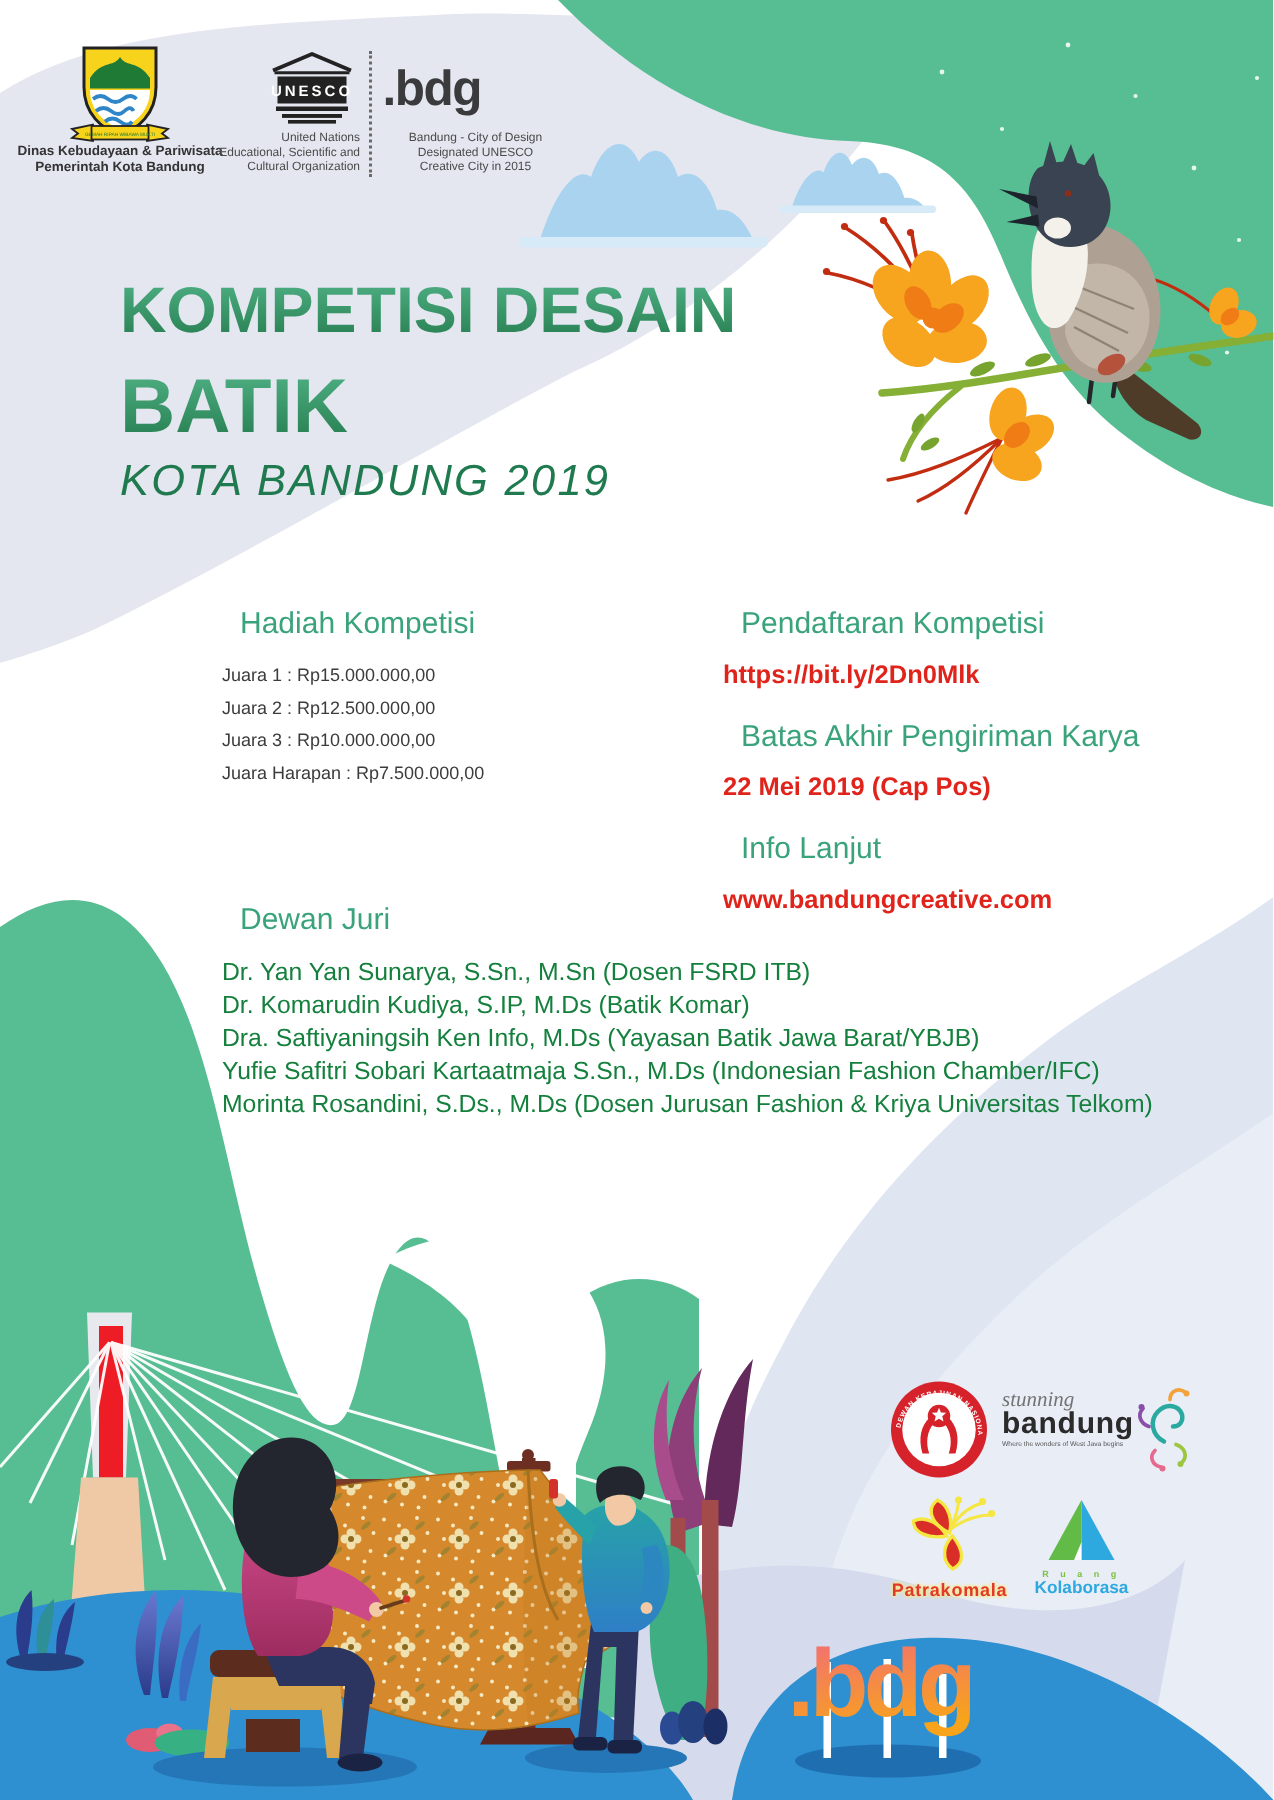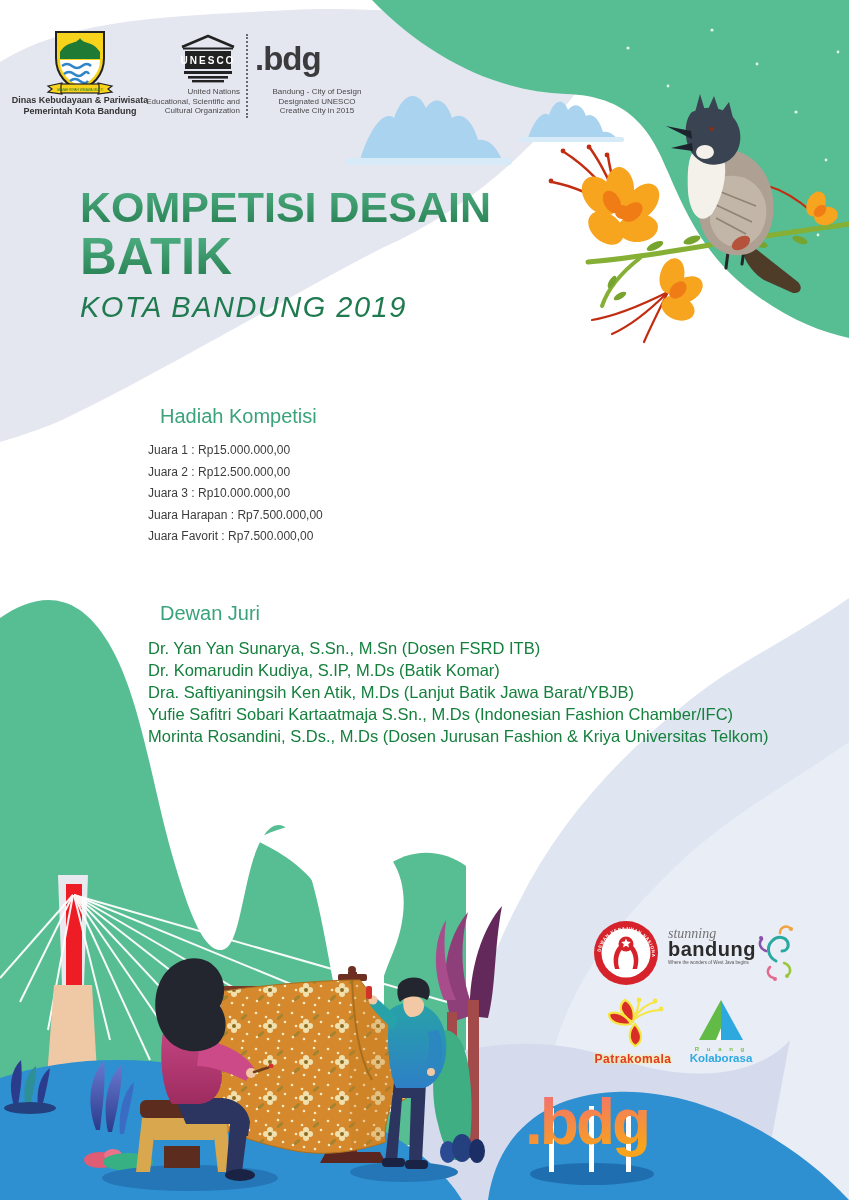--- a/index.html
+++ b/index.html
@@ -12,21 +12,21 @@
   .crest-caption{left:4px;top:95px;width:152px;text-align:center;font-size:9px;line-height:11px;
                  font-weight:bold;color:#333;}
   .unesco-caption{left:118px;top:87px;width:122px;text-align:right;font-size:8px;line-height:9.5px;color:#4a4a4a;}
   .dotted-sep{left:246px;top:34px;height:84px;width:0;border-left:2px dotted #6a6a6a;}
   .bdg-word{left:255px;top:40px;font-size:33px;font-weight:bold;color:#3b3b3d;letter-spacing:-1px;}
   .bdg-caption{left:257px;top:87px;width:120px;text-align:center;font-size:8px;line-height:9.5px;color:#4a4a4a;}
 
   
   .title{left:80px;top:184px;z-index:2;}
   .t1{font-size:43px;font-weight:800;letter-spacing:0;color:#2f8a5c;line-height:46px;}
-  .t2{font-size:51px;font-weight:800;color:#2f8a5c;line-height:52px;margin-top:1px;}
+  .t2{font-size:51px;font-weight:800;color:#2f8a5c;line-height:52px;margin-top:15px;}
   @supports ((-webkit-background-clip:text) or (background-clip:text)){
     .t1,.t2{background:linear-gradient(180deg,#50b286 0%,#257c4e 100%);
             -webkit-background-clip:text;background-clip:text;color:transparent;}
   }
   .t3{font-size:29px;font-weight:400;color:#1f7b4f;letter-spacing:1.5px;margin-top:8px;font-style:italic;}
 
   .h-green{font-size:20px;font-weight:400;color:#3aa37c;margin:12px;}
   .col-left{left:148px;top:393px;width:330px;}
   .prize-list{margin-top:12px;font-size:12px;line-height:21.5px;color:#3c3c3c;}
   .col-right{left:482px;top:393px;width:340px;}
@@ -380,31 +380,38 @@
     <div class="t3">KOTA BANDUNG 2019</div>
   </div>
 
   <div class="abs col-left">
     <div class="h-green">Hadiah Kompetisi</div>
     <div class="prize-list">
       <div>Juara 1 : Rp15.000.000,00</div>
       <div>Juara 2 : Rp12.500.000,00</div>
       <div>Juara 3 : Rp10.000.000,00</div>
       <div>Juara Harapan : Rp7.500.000,00</div>
-      <div>Juara Favorit : Rp7.500.000,00</div>
     </div>
   </div>
 
+  <div class="abs col-right">
+    <div class="h-green">Pendaftaran Kompetisi</div>
+    <div class="red-link">https://bit.ly/2Dn0Mlk</div>
+    <div class="h-green">Batas Akhir Pengiriman Karya</div>
+    <div class="red-link">22 Mei 2019 (Cap Pos)</div>
+    <div class="h-green">Info Lanjut</div>
+    <div class="red-link">www.bandungcreative.com</div>
+  </div>
 
   <div class="abs juri">
     <div class="h-green">Dewan Juri</div>
     <div class="juri-list">
       <div>Dr. Yan Yan Sunarya, S.Sn., M.Sn (Dosen FSRD ITB)</div>
       <div>Dr. Komarudin Kudiya, S.IP, M.Ds (Batik Komar)</div>
-      <div>Dra. Saftiyaningsih Ken Atik, M.Ds (Lanjut Batik Jawa Barat/YBJB)</div>
+      <div>Dra. Saftiyaningsih Ken Info, M.Ds (Yayasan Batik Jawa Barat/YBJB)</div>
       <div>Yufie Safitri Sobari Kartaatmaja S.Sn., M.Ds (Indonesian Fashion Chamber/IFC)</div>
       <div>Morinta Rosandini, S.Ds., M.Ds (Dosen Jurusan Fashion &amp; Kriya Universitas Telkom)</div>
     </div>
   </div>
 
   <svg class="abs logo-dekranasda" viewBox="0 0 66 66">
     <defs>
       <path id="arcTop" d="M7,36 A26,26 0 1 1 59,36"></path>
       <path id="arcBot" d="M11,38 A23,23 0 0 0 55,38"></path>
     </defs>

